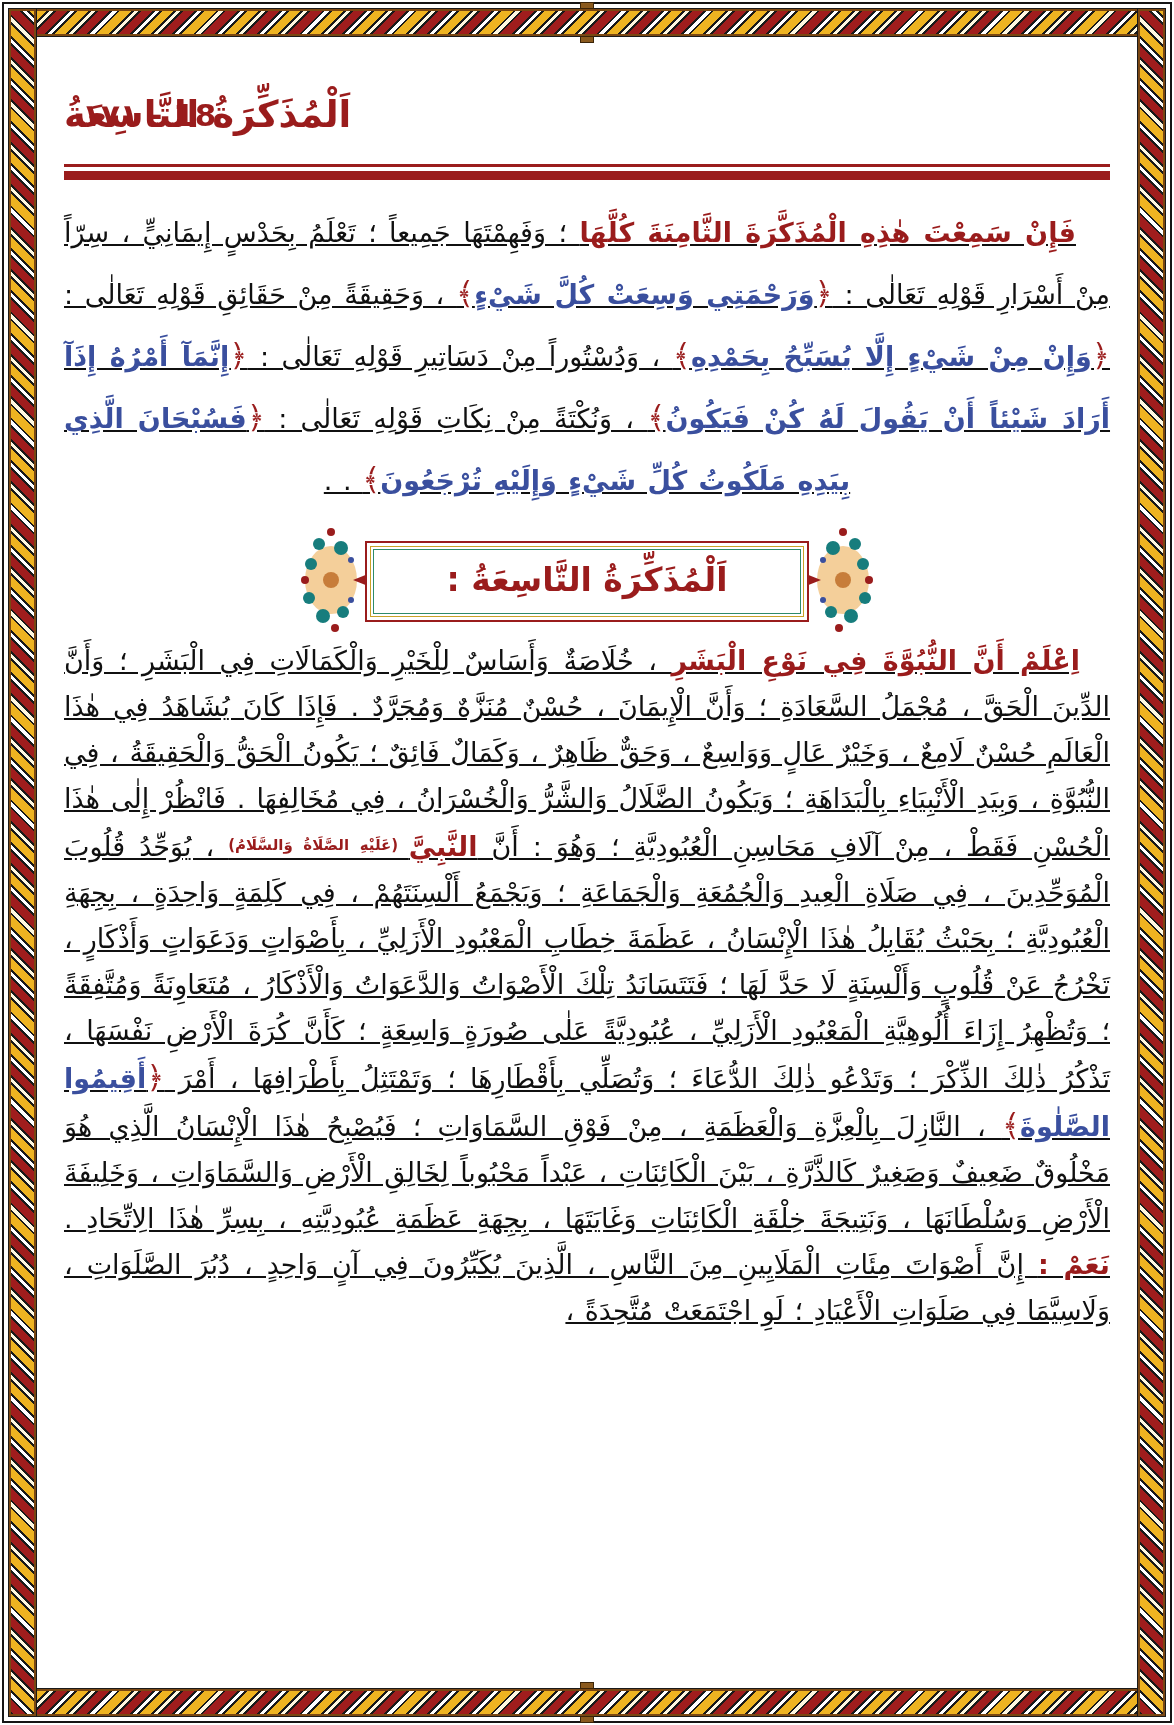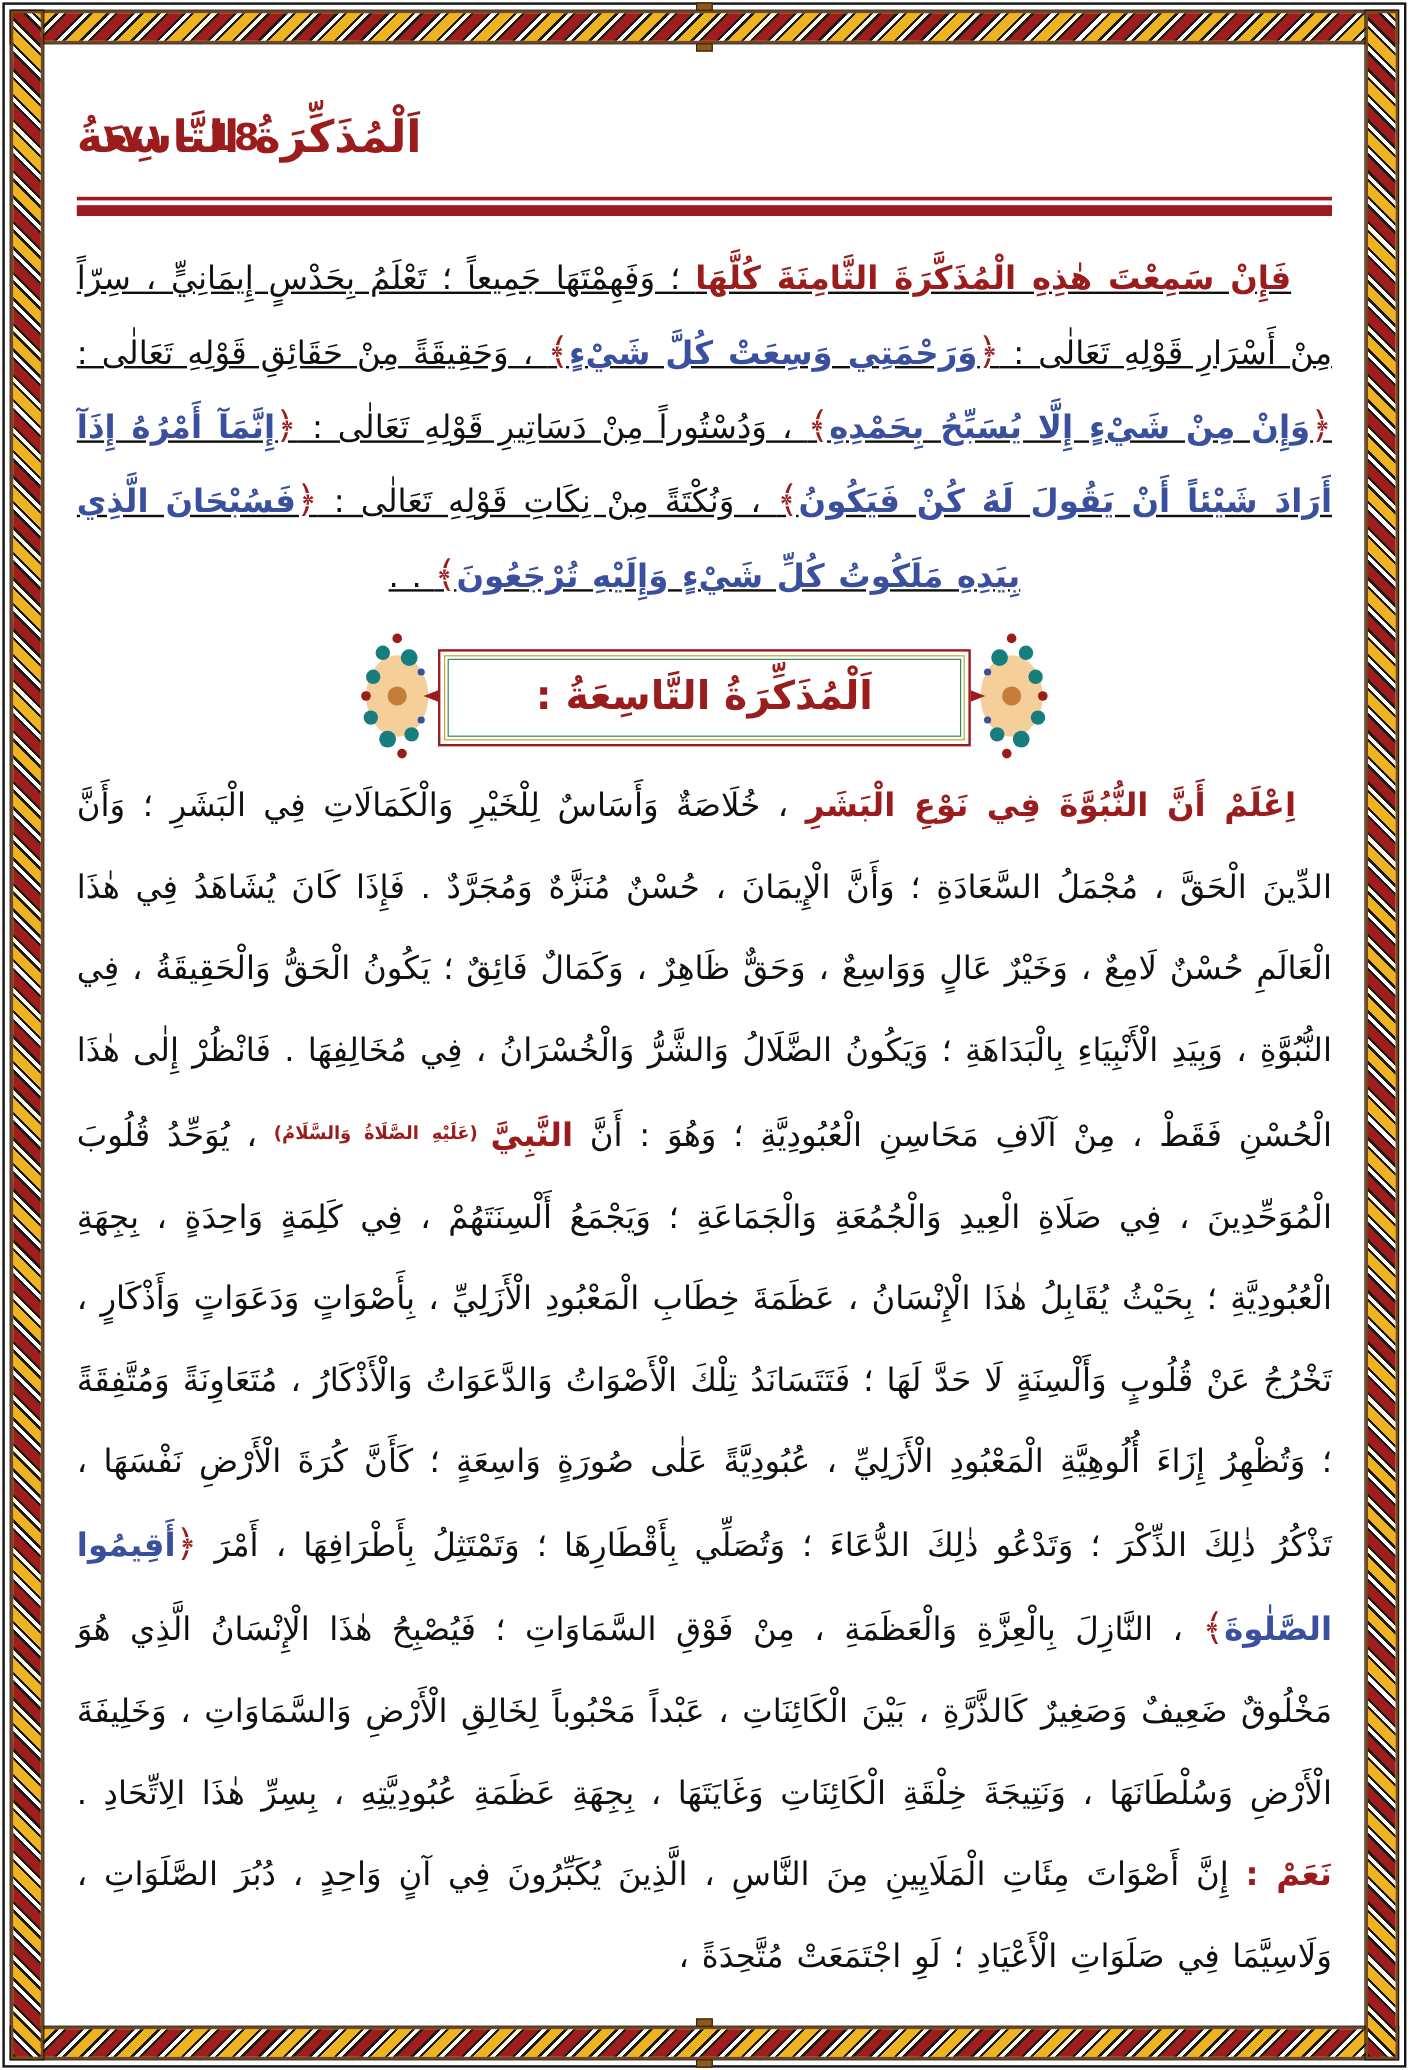--- a/index.html
+++ b/index.html
@@ -95,22 +95,23 @@
   }
   .intro-par{
     margin-top:22px;
     line-height:61px;
     text-indent:34px;
     text-align-last:center;
     text-decoration:underline;
   }
   .body-par{
     margin-top:16px;
-    line-height:68px;
+    line-height:46px;
     text-indent:30px;
+    text-decoration:underline;
   }
   .seg-red{color:var(--maroon);font-weight:bold;}
   .seg-blue{color:var(--blue);font-weight:bold;}
   .seg-bracket{color:var(--maroon);font-size:31px;}
   .seg-black{color:var(--ink);}
   .seg-seal{
     color:var(--maroon);font-weight:bold;
     font-size:15px;white-space:nowrap;
     vertical-align:6px;letter-spacing:-1px;
   }

